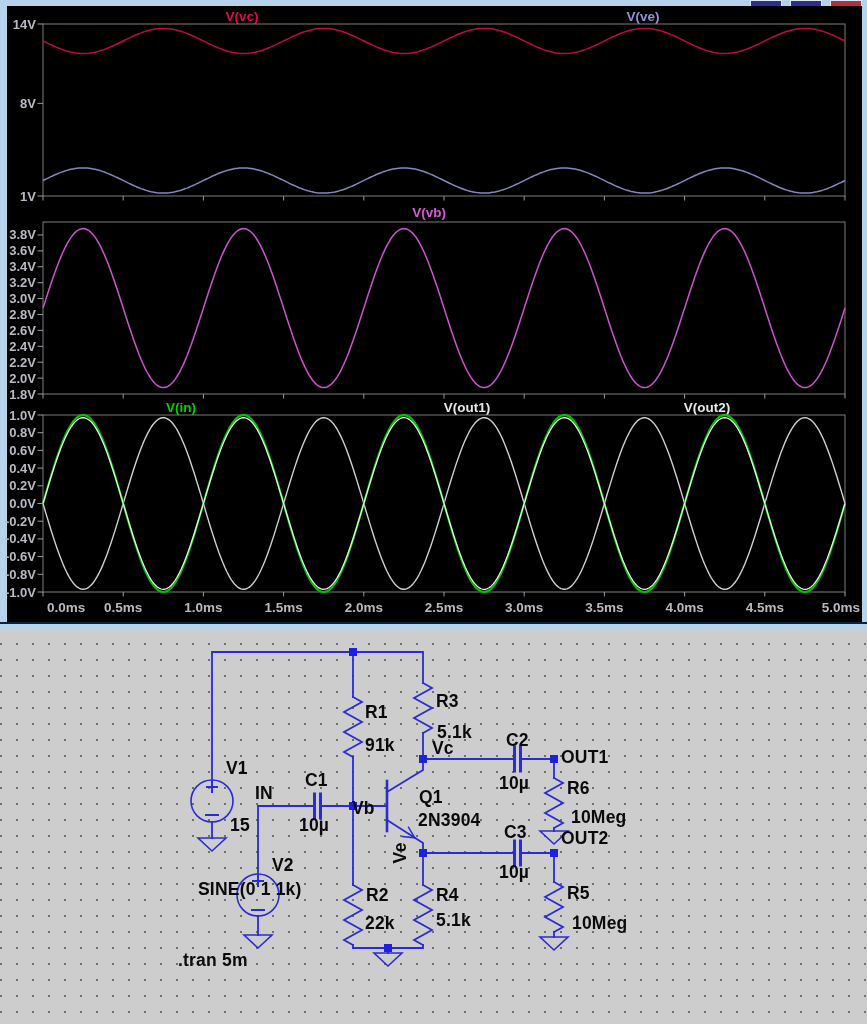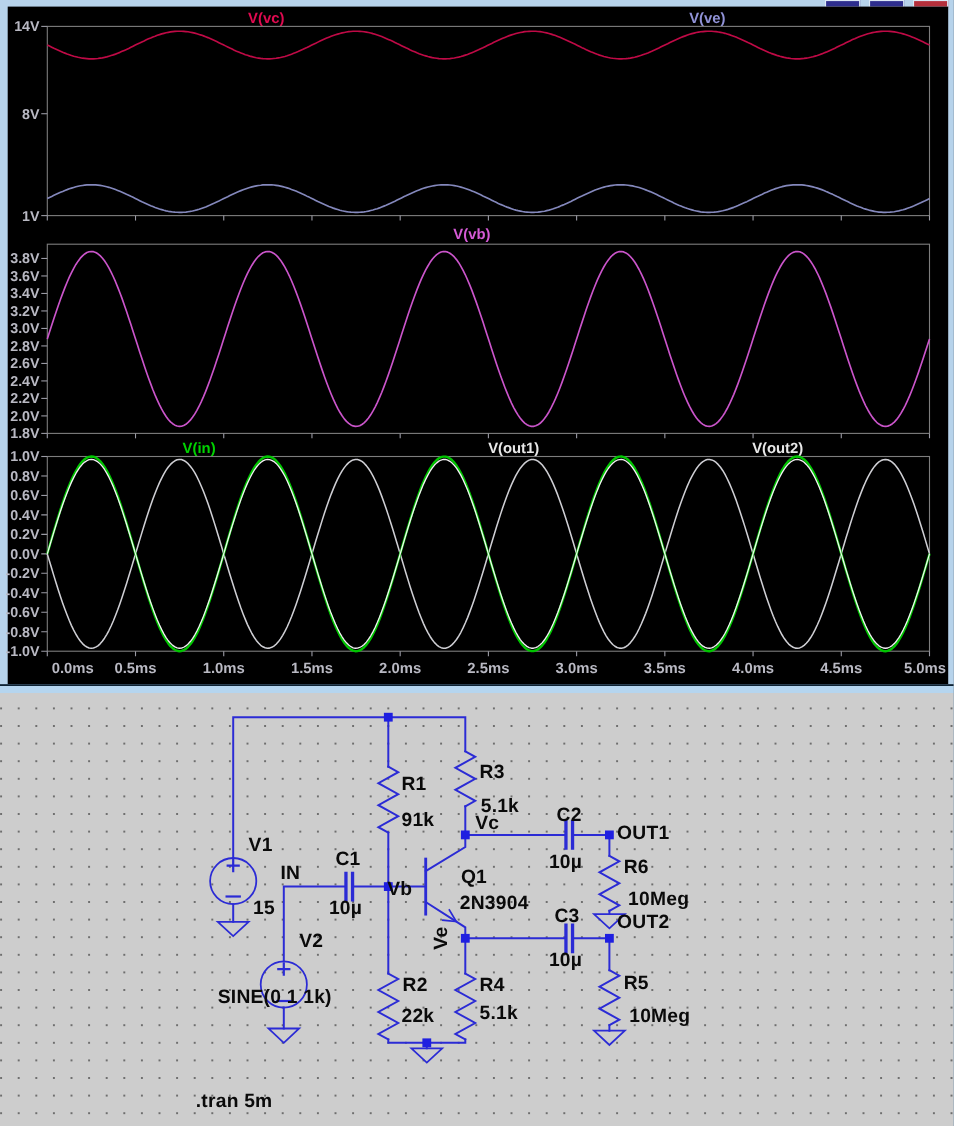--- a/index.html
+++ b/index.html
@@ -207,22 +207,22 @@
         <rect x="550" y="219" width="8" height="8"></rect>
         <rect x="384" y="314" width="8" height="8"></rect>
       </g>
     </svg>
 
     <span class="sch-label" style="left:226px;top:130px">V1</span>
     <span class="sch-label" style="left:230px;top:187px">15</span>
     <span class="sch-label" style="left:255px;top:155px">IN</span>
     <span class="sch-label" style="left:305px;top:142px">C1</span>
     <span class="sch-label" style="left:299px;top:187px">10µ</span>
-    <span class="sch-label" style="left:272px;top:217px">V2</span>
-    <span class="sch-label" style="left:198px;top:268px">SINE(0 1 1k)</span>
+    <span class="sch-label" style="left:272px;top:227px">V2</span>
+    <span class="sch-label" style="left:198px;top:251px">SINE(0 1 1k)</span>
     <span class="sch-label" style="left:365px;top:74px">R1</span>
     <span class="sch-label" style="left:365px;top:107px">91k</span>
     <span class="sch-label" style="left:366px;top:257px">R2</span>
     <span class="sch-label" style="left:365px;top:285px">22k</span>
     <span class="sch-label" style="left:352px;top:170px">Vb</span>
     <span class="sch-label" style="left:419px;top:159px">Q1</span>
     <span class="sch-label" style="left:418px;top:182px">2N3904</span>
     <span class="sch-label" style="left:436px;top:63px">R3</span>
     <span class="sch-label" style="left:437px;top:94px">5.1k</span>
     <span class="sch-label" style="left:432px;top:110px">Vc</span>
@@ -232,15 +232,15 @@
     <span class="sch-label" style="left:499px;top:145px">10µ</span>
     <span class="sch-label" style="left:561px;top:119px">OUT1</span>
     <span class="sch-label" style="left:567px;top:150px">R6</span>
     <span class="sch-label" style="left:571px;top:179px">10Meg</span>
     <span class="sch-label" style="left:504px;top:194px">C3</span>
     <span class="sch-label" style="left:499px;top:234px">10µ</span>
     <span class="sch-label" style="left:561px;top:200px">OUT2</span>
     <span class="sch-label" style="left:567px;top:255px">R5</span>
     <span class="sch-label" style="left:572px;top:285px">10Meg</span>
     <span class="sch-label vert" style="left:392px;top:212px">Ve</span>
-    <span class="sch-label" style="left:178px;top:362px">.tran 5m</span>
+    <span class="sch-label" style="left:178px;top:322px">.tran 5m</span>
   </div>
 </div>
 
 </body></html>

